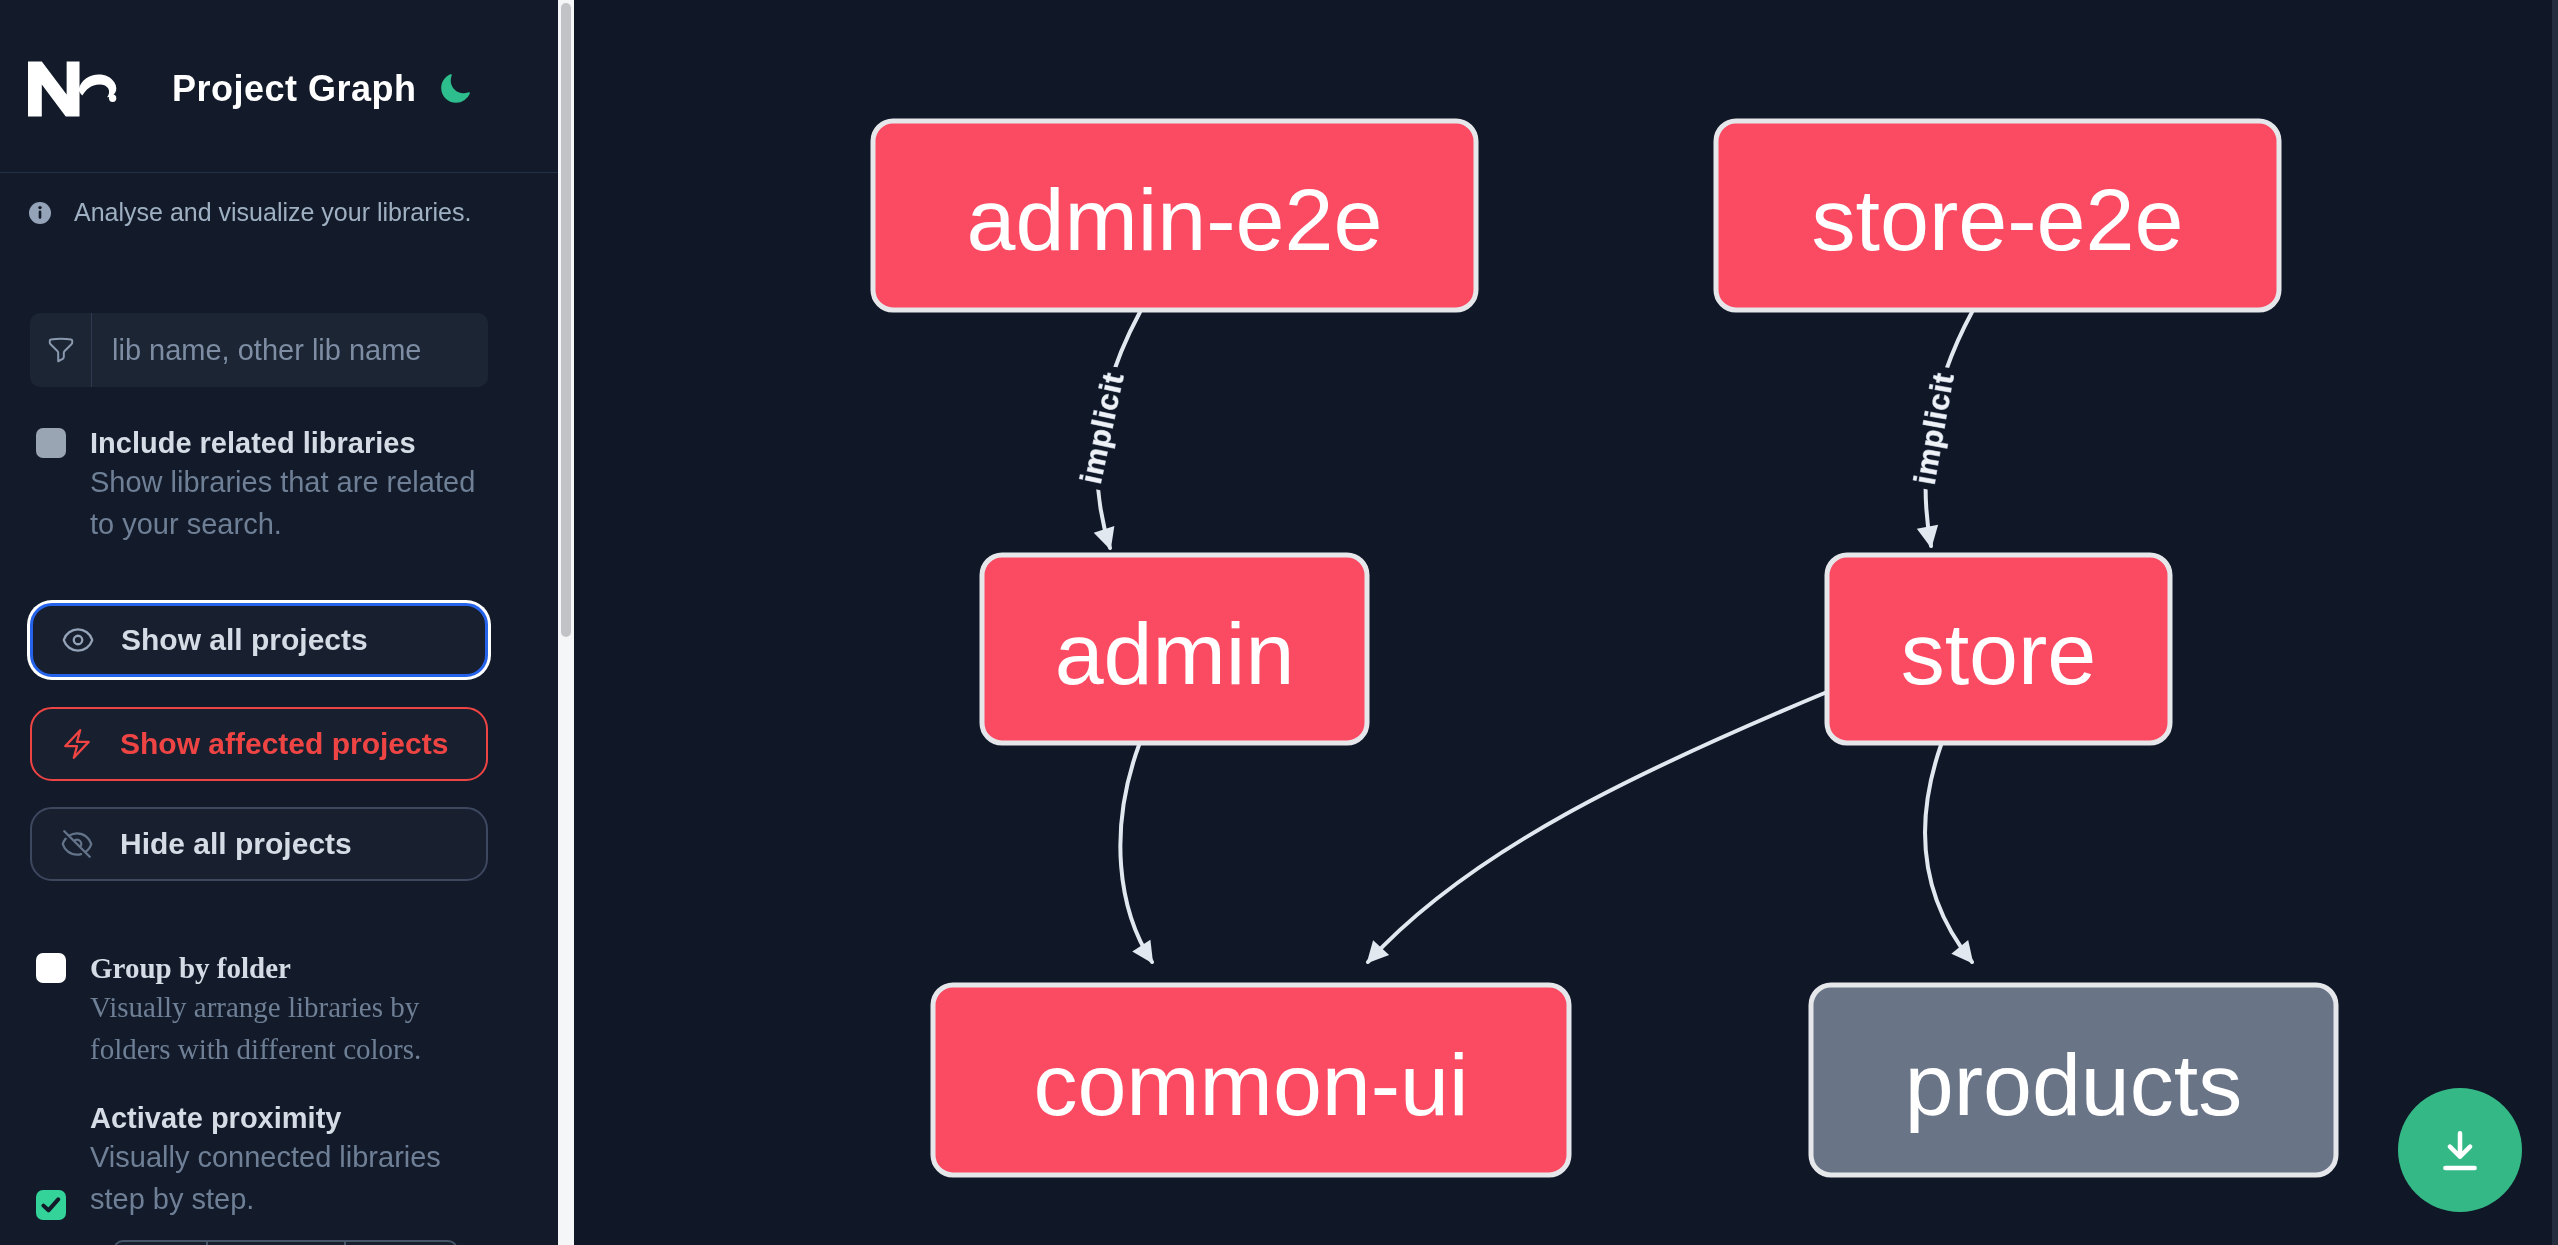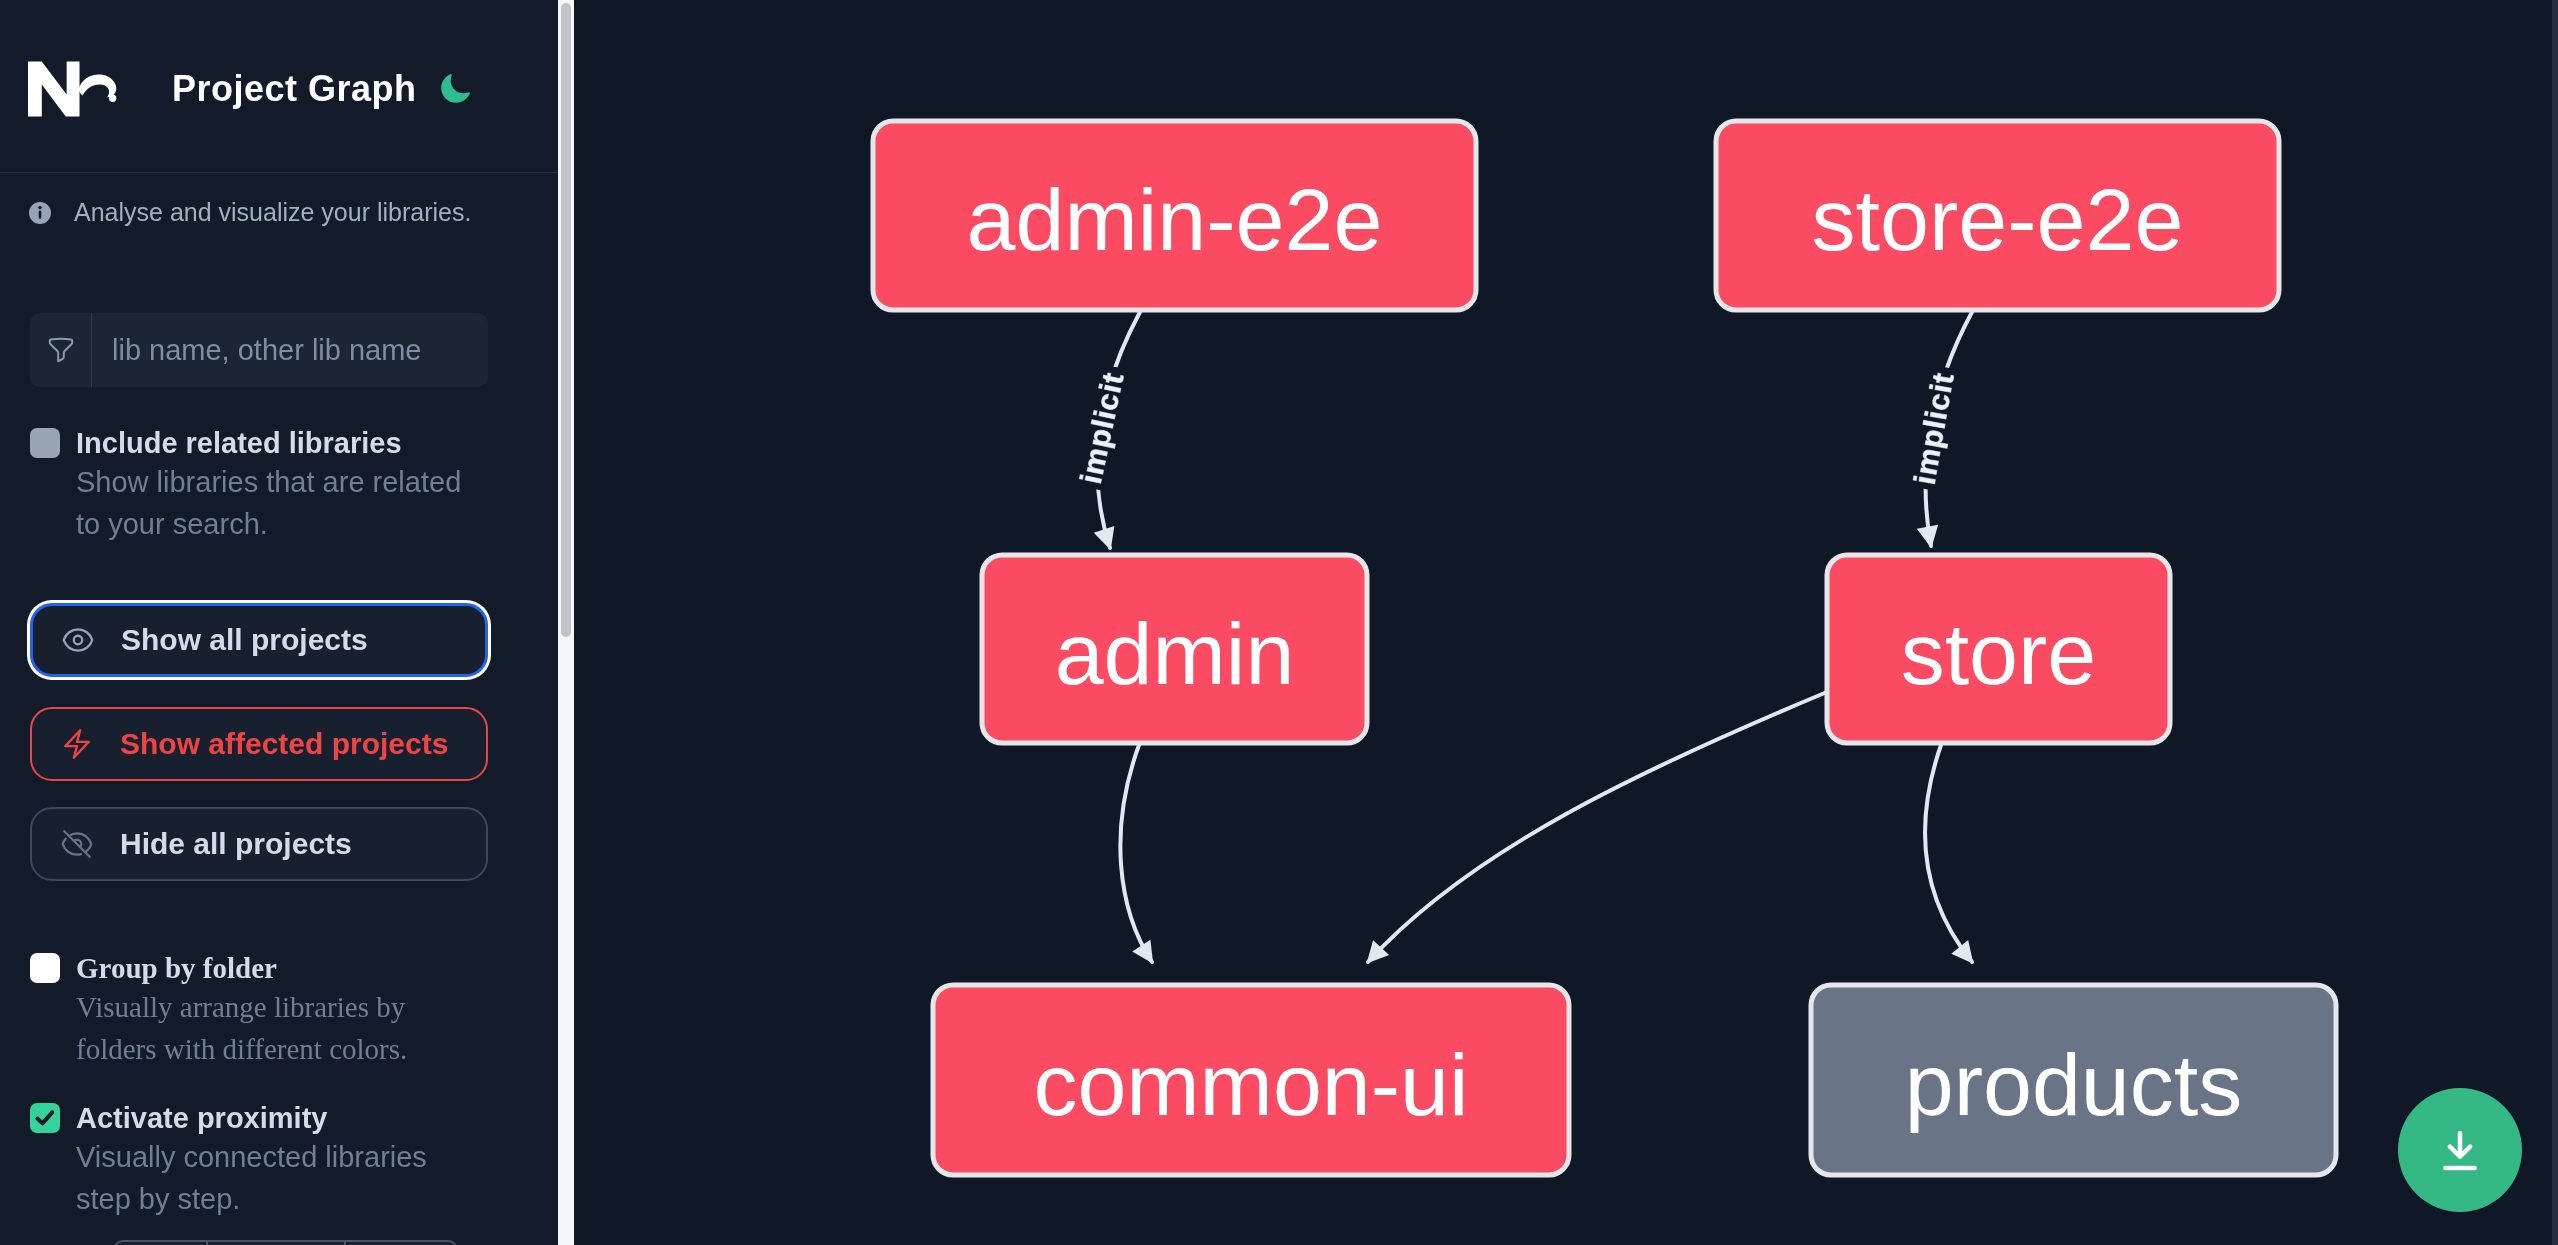--- a/index.html
+++ b/index.html
@@ -34,21 +34,21 @@
   .tagline-text { font-size:25px; color:#9fb0c3; }
 
   .search-box { position:absolute; left:30px; top:313px; width:458px; height:74px;
                 background:#1b2534; border-radius:10px; display:flex; align-items:center; overflow:hidden; }
   .search-icon-cell { width:62px; height:100%; display:flex; align-items:center; justify-content:center;
                       border-right:1px solid #2e3a4d; flex:0 0 auto; }
   .search-box input { flex:1; height:100%; background:transparent; border:none; outline:none;
                       font-size:29px; color:#cbd5e1; padding:0 20px; font-family:inherit; }
   .search-box input::placeholder { color:#7e8da3; }
 
-  .check-row { position:absolute; left:30px; width:440px; display:flex; gap:16px; }
+  .check-row { position:absolute; left:36px; width:440px; display:flex; gap:24px; }
   .checkbox { width:30px; height:30px; border-radius:7px; flex:0 0 auto; margin-top:3px;
               display:flex; align-items:center; justify-content:center; cursor:pointer; }
   .checkbox.gray  { background:#9aa5b4; }
   .checkbox.white { background:#ffffff; }
   .checkbox.green { background:#34d399; }
   .check-title { font-size:29px; font-weight:700; color:#d5dce6; line-height:36px; }
   .check-desc  { font-size:29px; color:#6e7f96; line-height:42px; }
 
   .btn { position:absolute; left:30px; width:458px; height:74px; border-radius:22px;
          display:flex; align-items:center; gap:26px; padding:0 28px;
@@ -195,21 +195,21 @@
   </button>
 
   <div class="check-row" style="top:950px;font-family:Liberation Serif, serif;">
     <span class="checkbox white"></span>
     <div>
       <div class="check-title">Group by folder</div>
       <div class="check-desc">Visually arrange libraries by folders with different colors.</div>
     </div>
   </div>
 
-  <div class="check-row" style="top:1100px;">
+  <div class="check-row" style="top:1100px;align-items:flex-end;">
     <span class="checkbox green">
       <svg width="22" height="22" viewBox="0 0 14 14" fill="none" stroke="#131b2a" stroke-width="2.6" stroke-linecap="round" stroke-linejoin="round">
         <polyline points="2.2,7.4 5.4,10.4 11.6,3.4"></polyline>
       </svg>
     </span>
     <div>
       <div class="check-title">Activate proximity</div>
       <div class="check-desc">Visually connected libraries step by step.</div>
     </div>
   </div>

